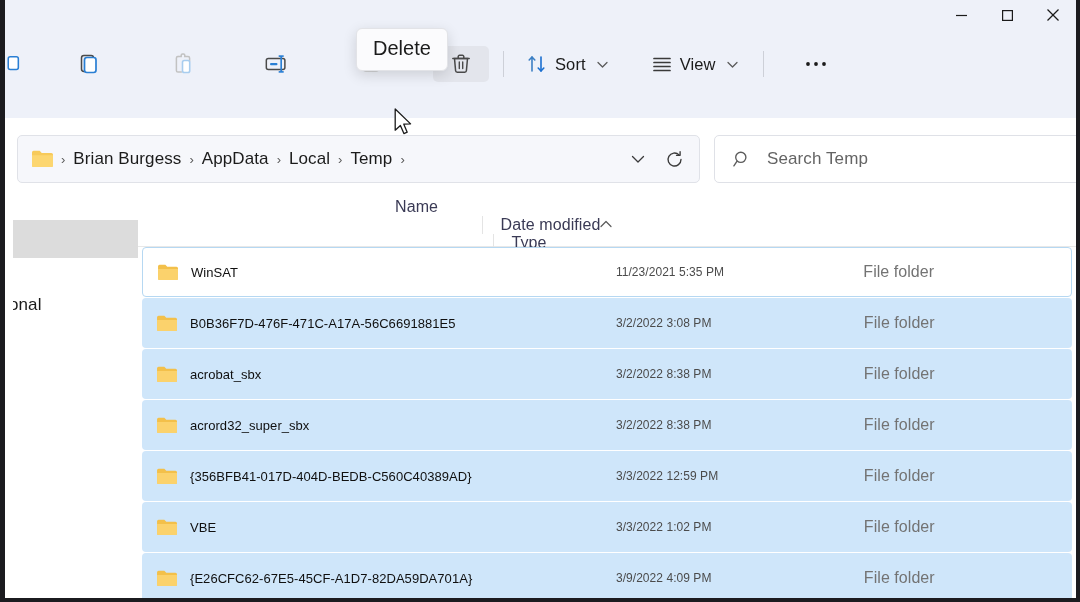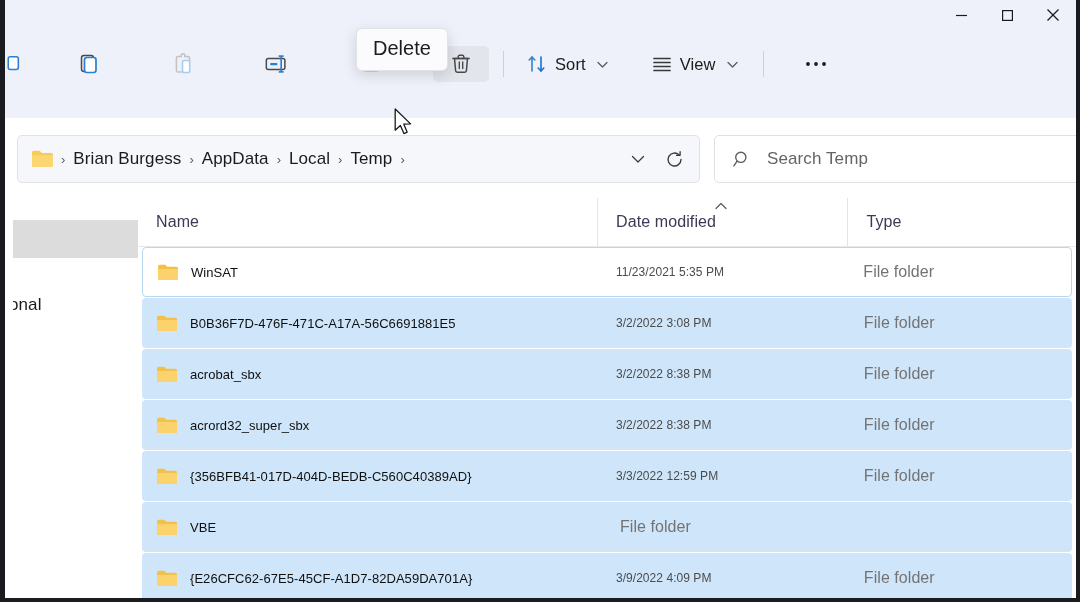--- a/index.html
+++ b/index.html
@@ -245,20 +245,21 @@
     overflow: hidden;
   }
   .colheaders {
     position: absolute;
     left: 0; top: 0;
     width: 938px; height: 48px;
     display: flex;
     align-items: center;
     border-bottom: 1px solid #e8e8e8;
     background: #ffffff;
+    flex-direction: column;
   }
   .colh {
     font-size: 16px;
     color: #3a3a55;
     position: relative;
     height: 48px;
     display: flex;
     align-items: center;
     cursor: default;
     letter-spacing: .1px;
@@ -597,20 +598,21 @@
         <div class="row selected">
           <div class="cell-name">
             <span class="ficon">
               <svg width="23" height="19" viewBox="0 0 24 20">
   <path d="M1 3.4a1.6 1.6 0 0 1 1.6-1.6h6.1l2 2.1h9.7a1.6 1.6 0 0 1 1.6 1.6v10.9a1.6 1.6 0 0 1-1.6 1.6H2.6A1.6 1.6 0 0 1 1 16.4z" fill="#f3c04a"></path>
   <path d="M1 6.2h21v10.2a1.6 1.6 0 0 1-1.6 1.6H2.6A1.6 1.6 0 0 1 1 16.4z" fill="#fbd26c"></path>
 </svg>
             </span>
             <span class="fname">VBE</span>
           </div>
+          <div class="cell-date">3/3/2022 1:02 PM</div>
           <div class="cell-type">File folder</div>
         </div>
         <div class="row selected">
           <div class="cell-name">
             <span class="ficon">
               <svg width="23" height="19" viewBox="0 0 24 20">
   <path d="M1 3.4a1.6 1.6 0 0 1 1.6-1.6h6.1l2 2.1h9.7a1.6 1.6 0 0 1 1.6 1.6v10.9a1.6 1.6 0 0 1-1.6 1.6H2.6A1.6 1.6 0 0 1 1 16.4z" fill="#f3c04a"></path>
   <path d="M1 6.2h21v10.2a1.6 1.6 0 0 1-1.6 1.6H2.6A1.6 1.6 0 0 1 1 16.4z" fill="#fbd26c"></path>
 </svg>
             </span>

